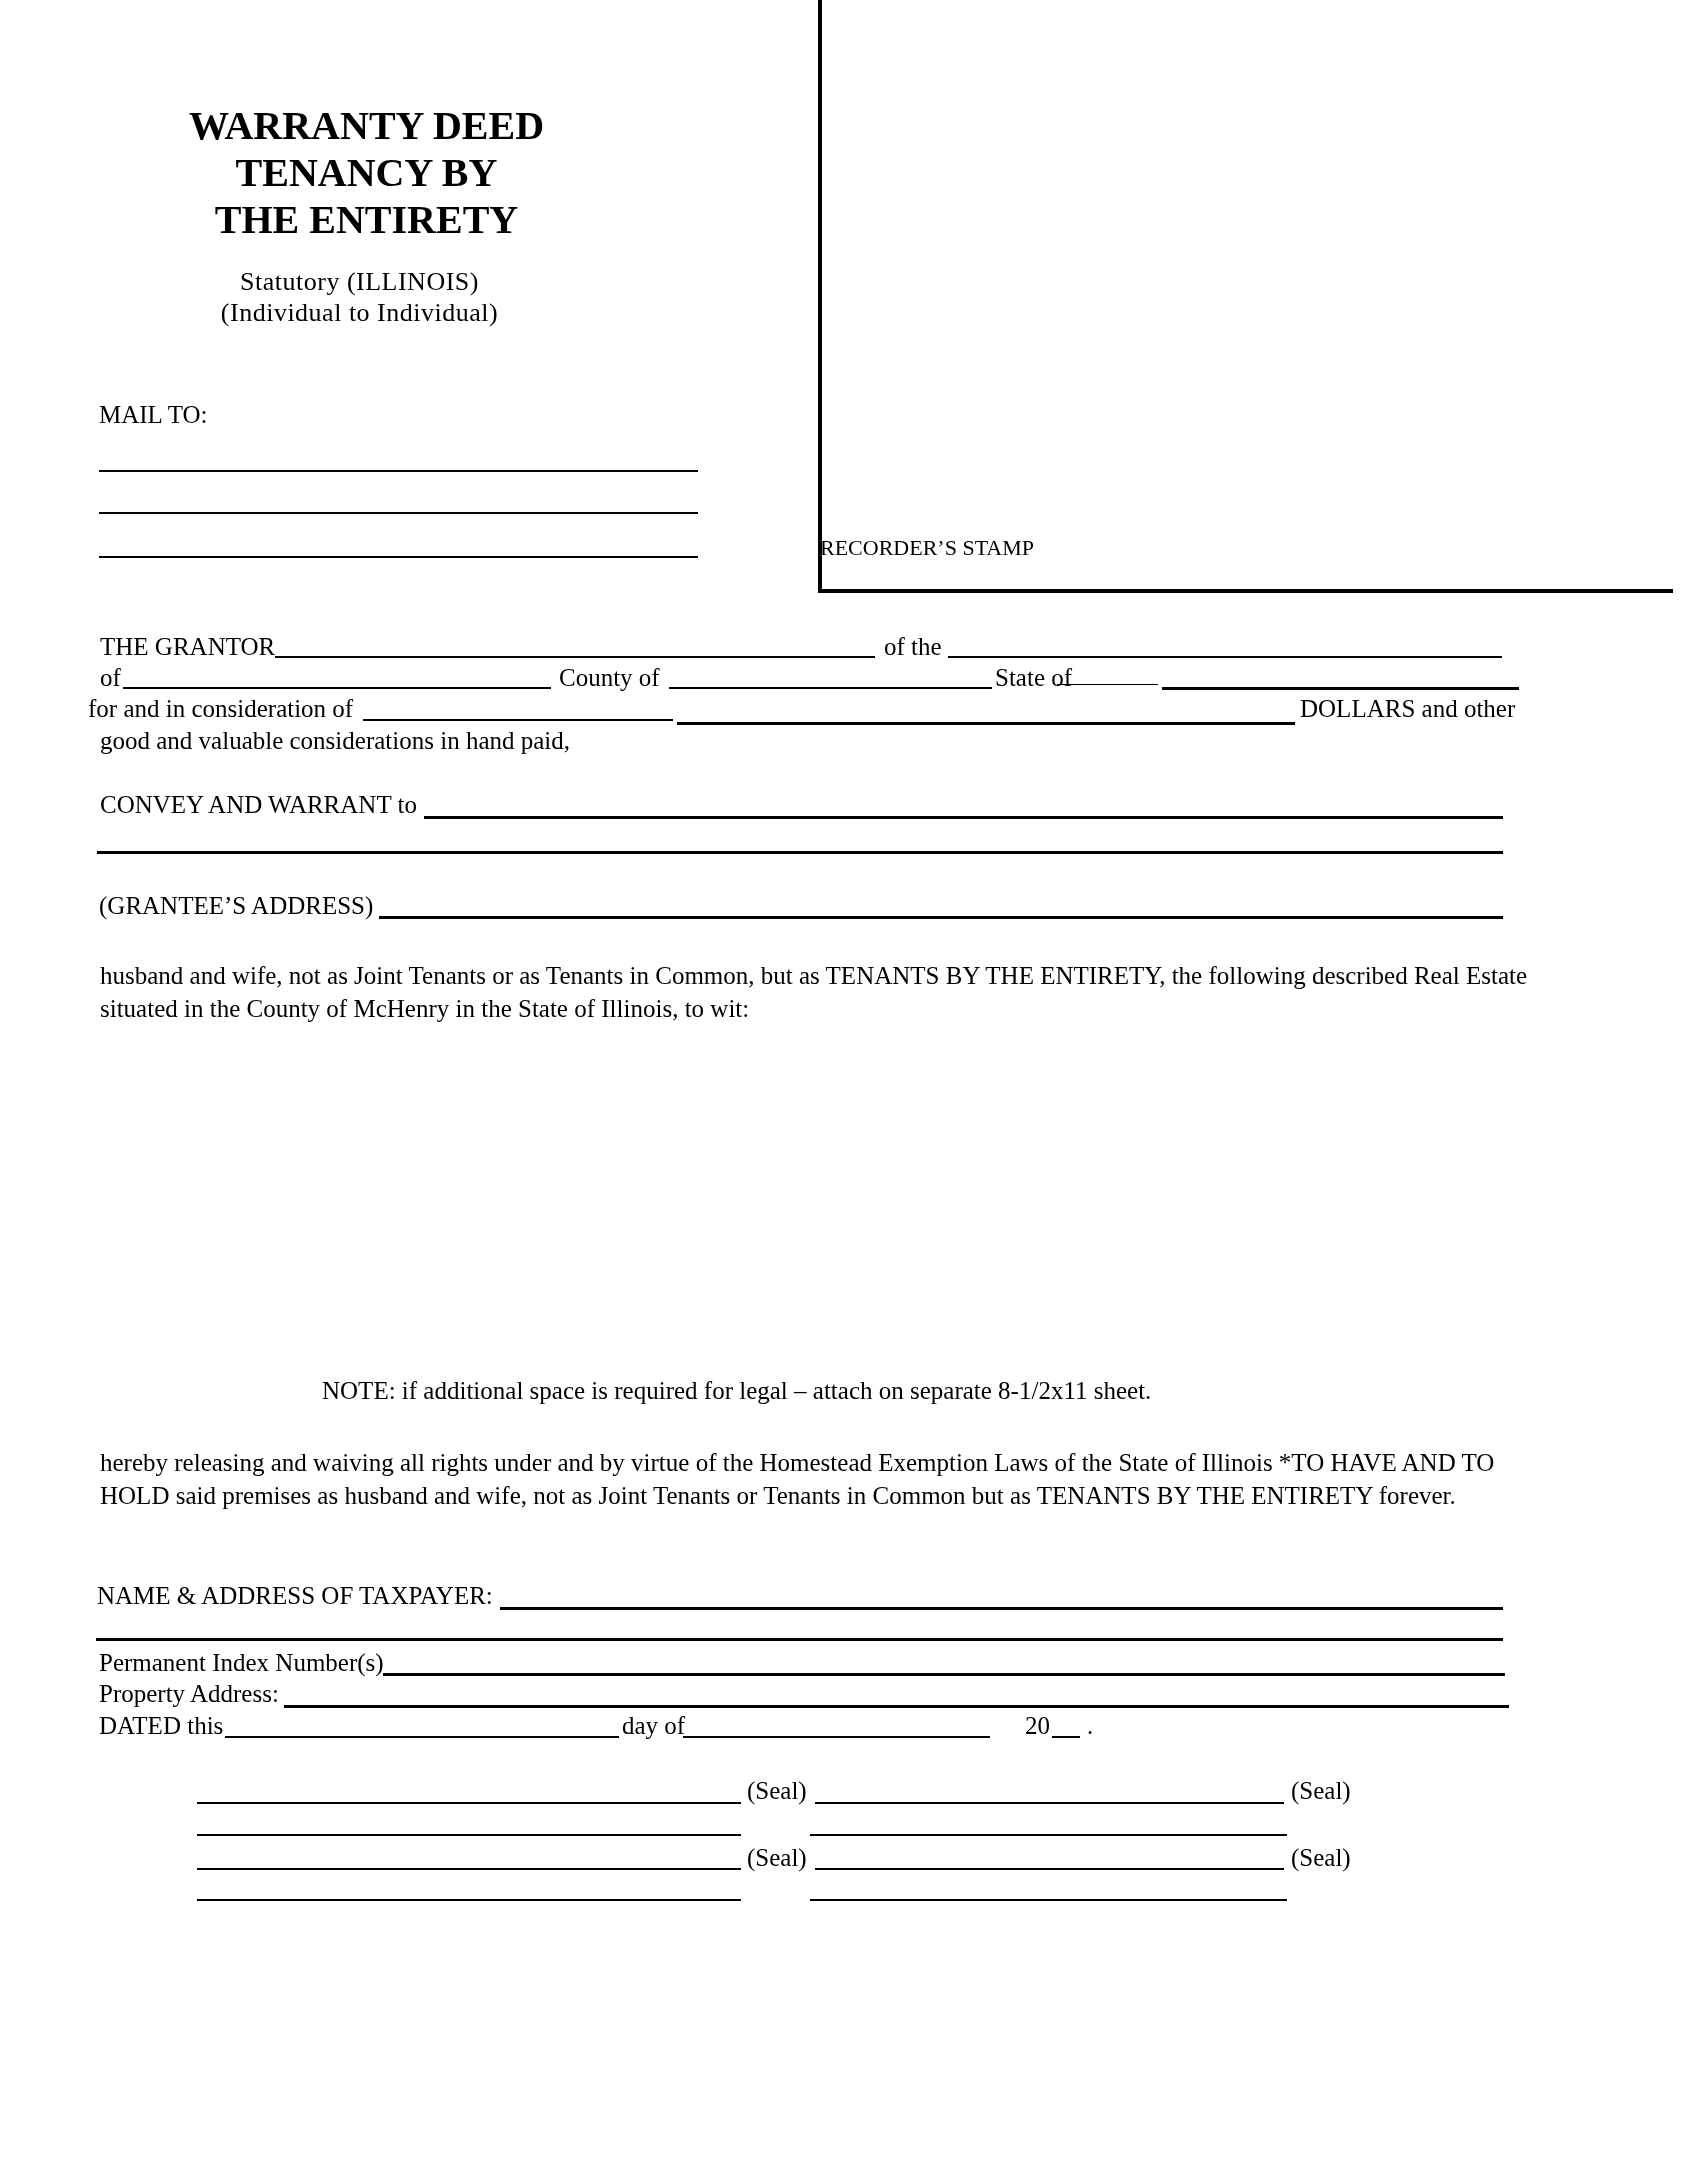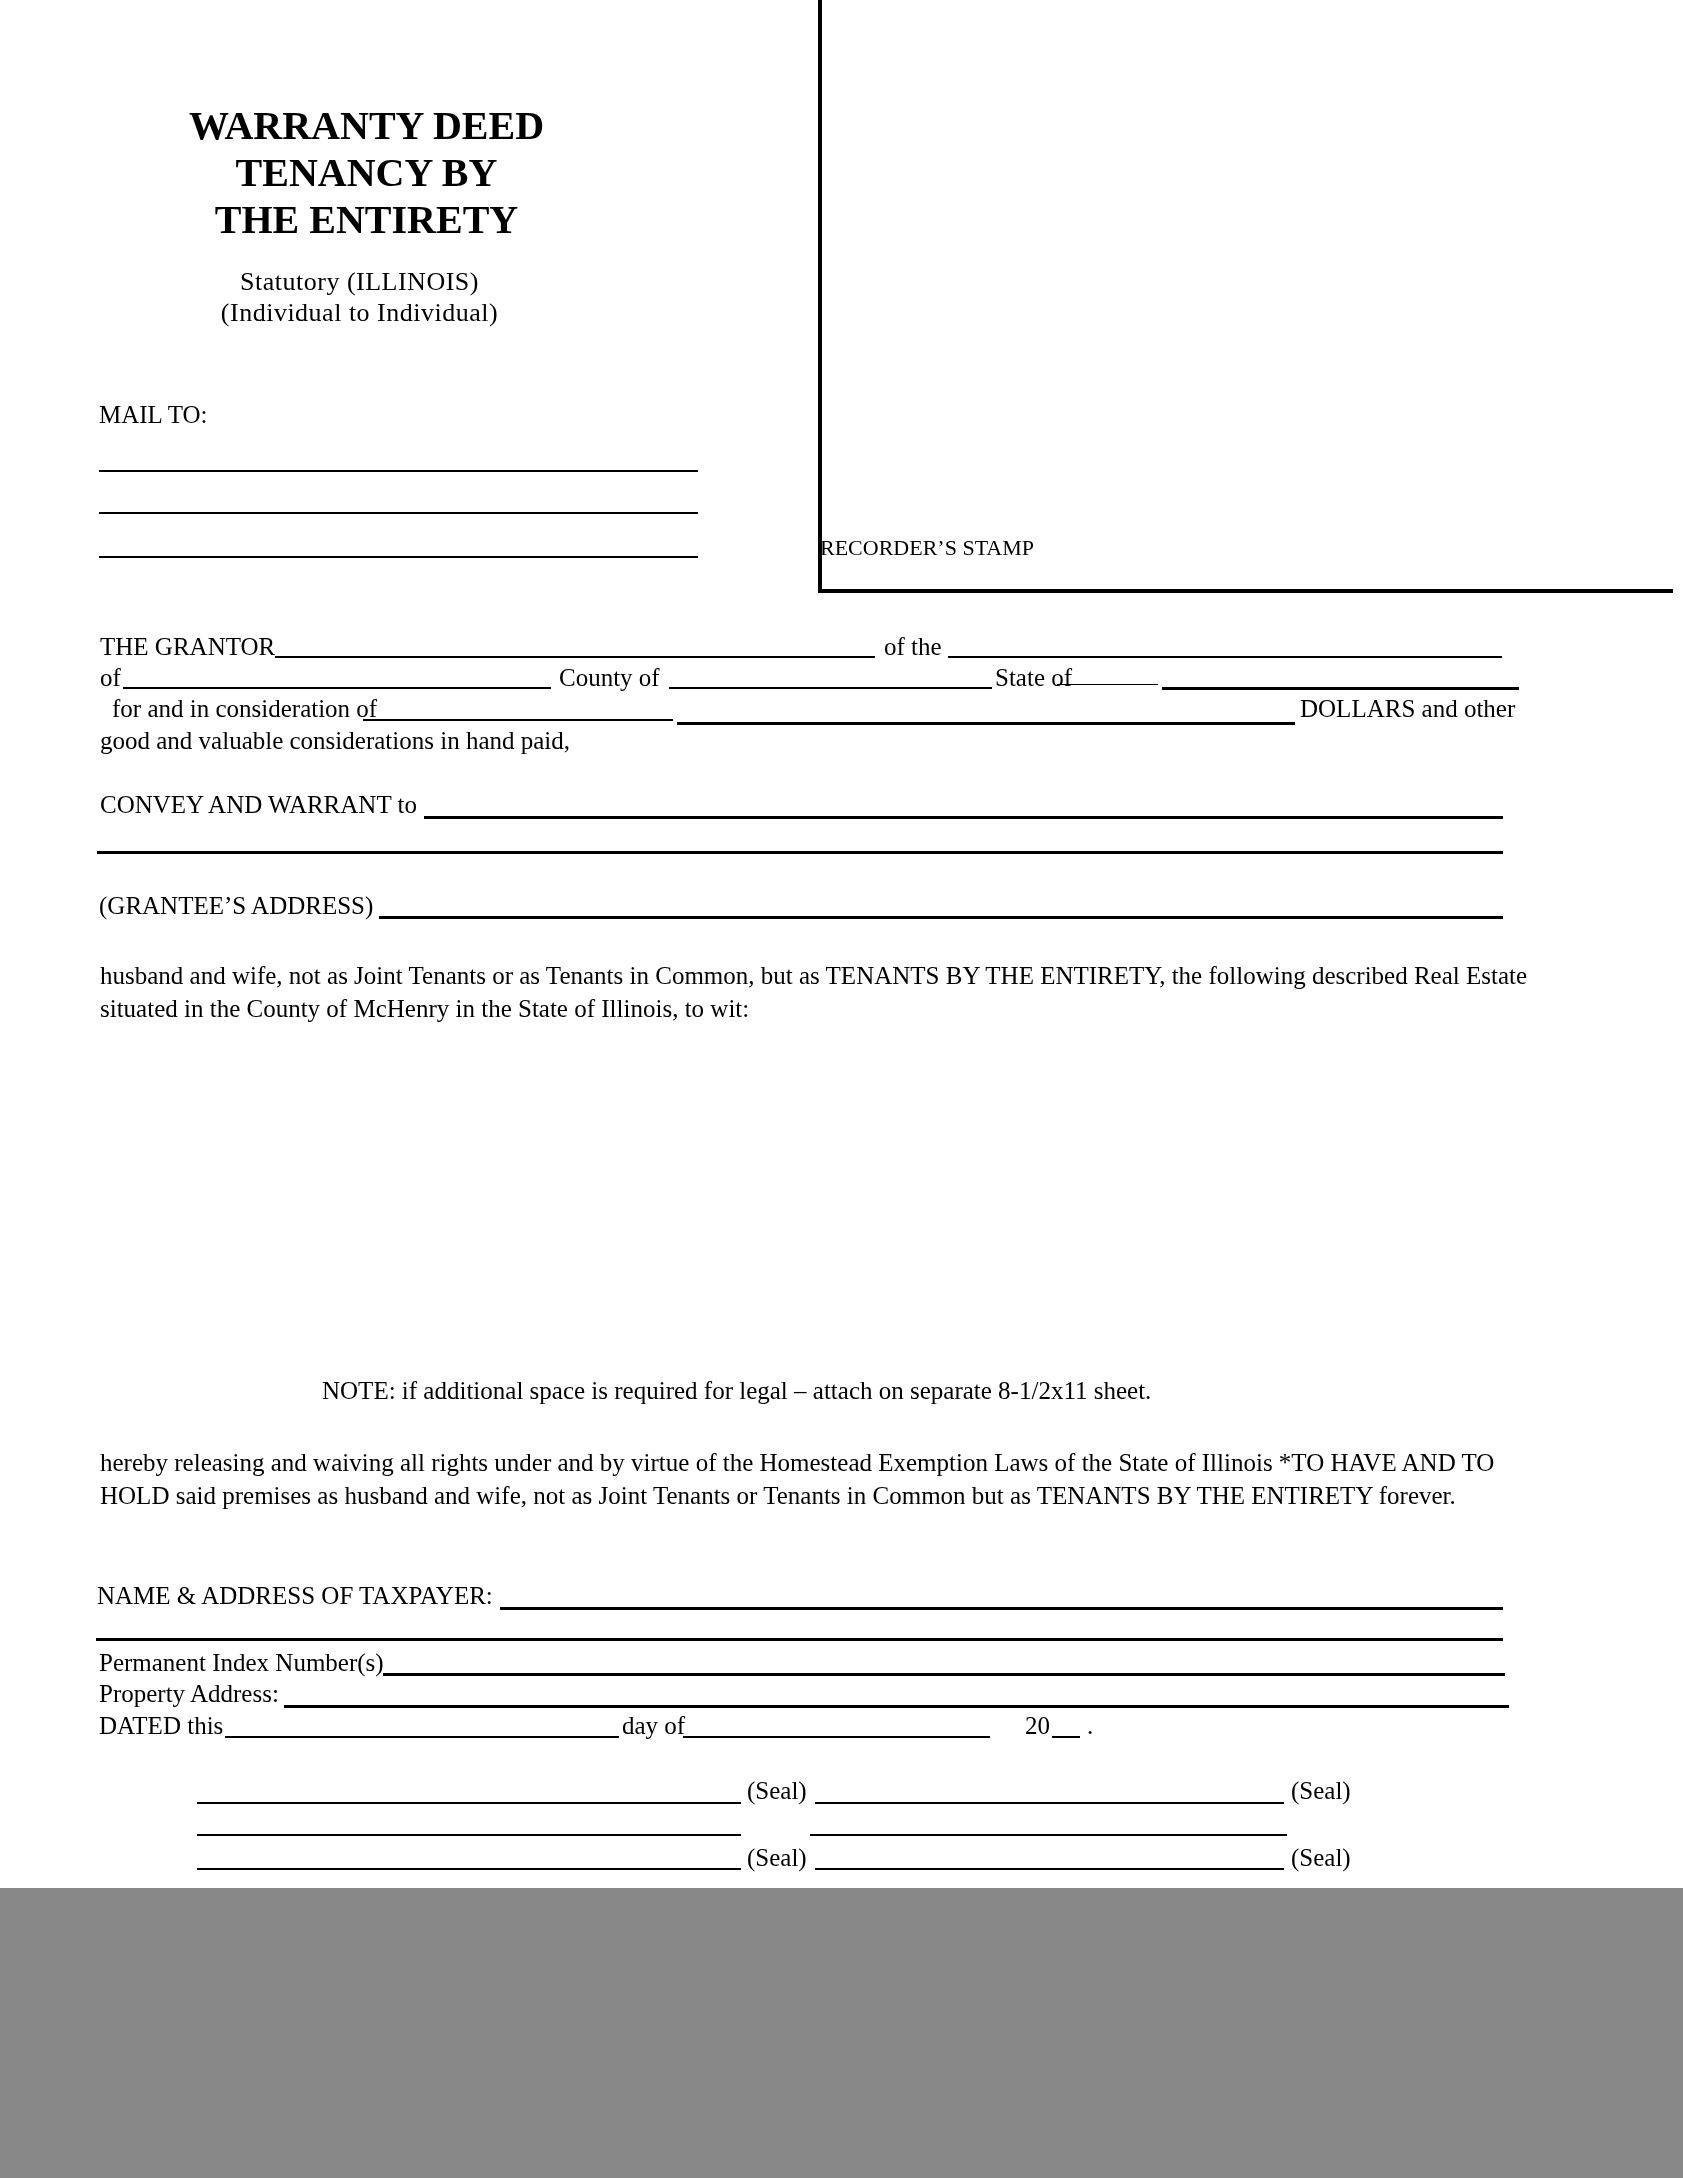--- a/index.html
+++ b/index.html
@@ -1,18 +1,18 @@
 <!DOCTYPE html>
 <html><head>
 <meta charset="utf-8">
 <style>
   html,body{margin:0;padding:0;background:#888;}
   .page{
     position:relative;
-    width:1683px;height:1888px;
+    width:1683px;height:2178px;
     margin:0 auto;
     background:#ffffff;
     color:#000;
     font-family:"Liberation Serif","DejaVu Serif",serif;
     overflow:hidden;
   }
   .t{position:absolute;font-size:25px;line-height:25px;white-space:nowrap;}
   .ln{position:absolute;border-top:2px solid #000;height:0;}
   .ln.heavy{border-top-width:3px;}
   .ln.thin{border-top-width:1px;}
@@ -54,21 +54,21 @@
   <div class="ln" style="left:948px;top:656px;width:554px;"></div>
 
   <div class="t" style="left:100px;top:665px;">of</div>
   <div class="ln" style="left:123px;top:687px;width:428px;"></div>
   <div class="t" style="left:559px;top:665px;">County of</div>
   <div class="ln" style="left:669px;top:687px;width:323px;"></div>
   <div class="t" style="left:995px;top:665px;">State of</div>
   <div class="ln thin" style="left:1057px;top:684px;width:101px;"></div>
   <div class="ln heavy" style="left:1162px;top:687px;width:357px;"></div>
 
-  <div class="t" style="left:112px;top:696px;">for and in consideration of</div>
+  <div class="t" style="left:88px;top:696px;">for and in consideration of</div>
   <div class="ln" style="left:363px;top:719px;width:310px;"></div>
   <div class="ln heavy" style="left:677px;top:722px;width:618px;"></div>
   <div class="t" style="left:1300px;top:696px;">DOLLARS and other</div>
 
   <div class="t" style="left:100px;top:728px;">good and valuable considerations in hand paid,</div>
 
   <div class="t" style="left:100px;top:792px;">CONVEY AND WARRANT to</div>
   <div class="ln heavy" style="left:424px;top:816px;width:1079px;"></div>
   <div class="ln heavy" style="left:97px;top:851px;width:1406px;"></div>
 

